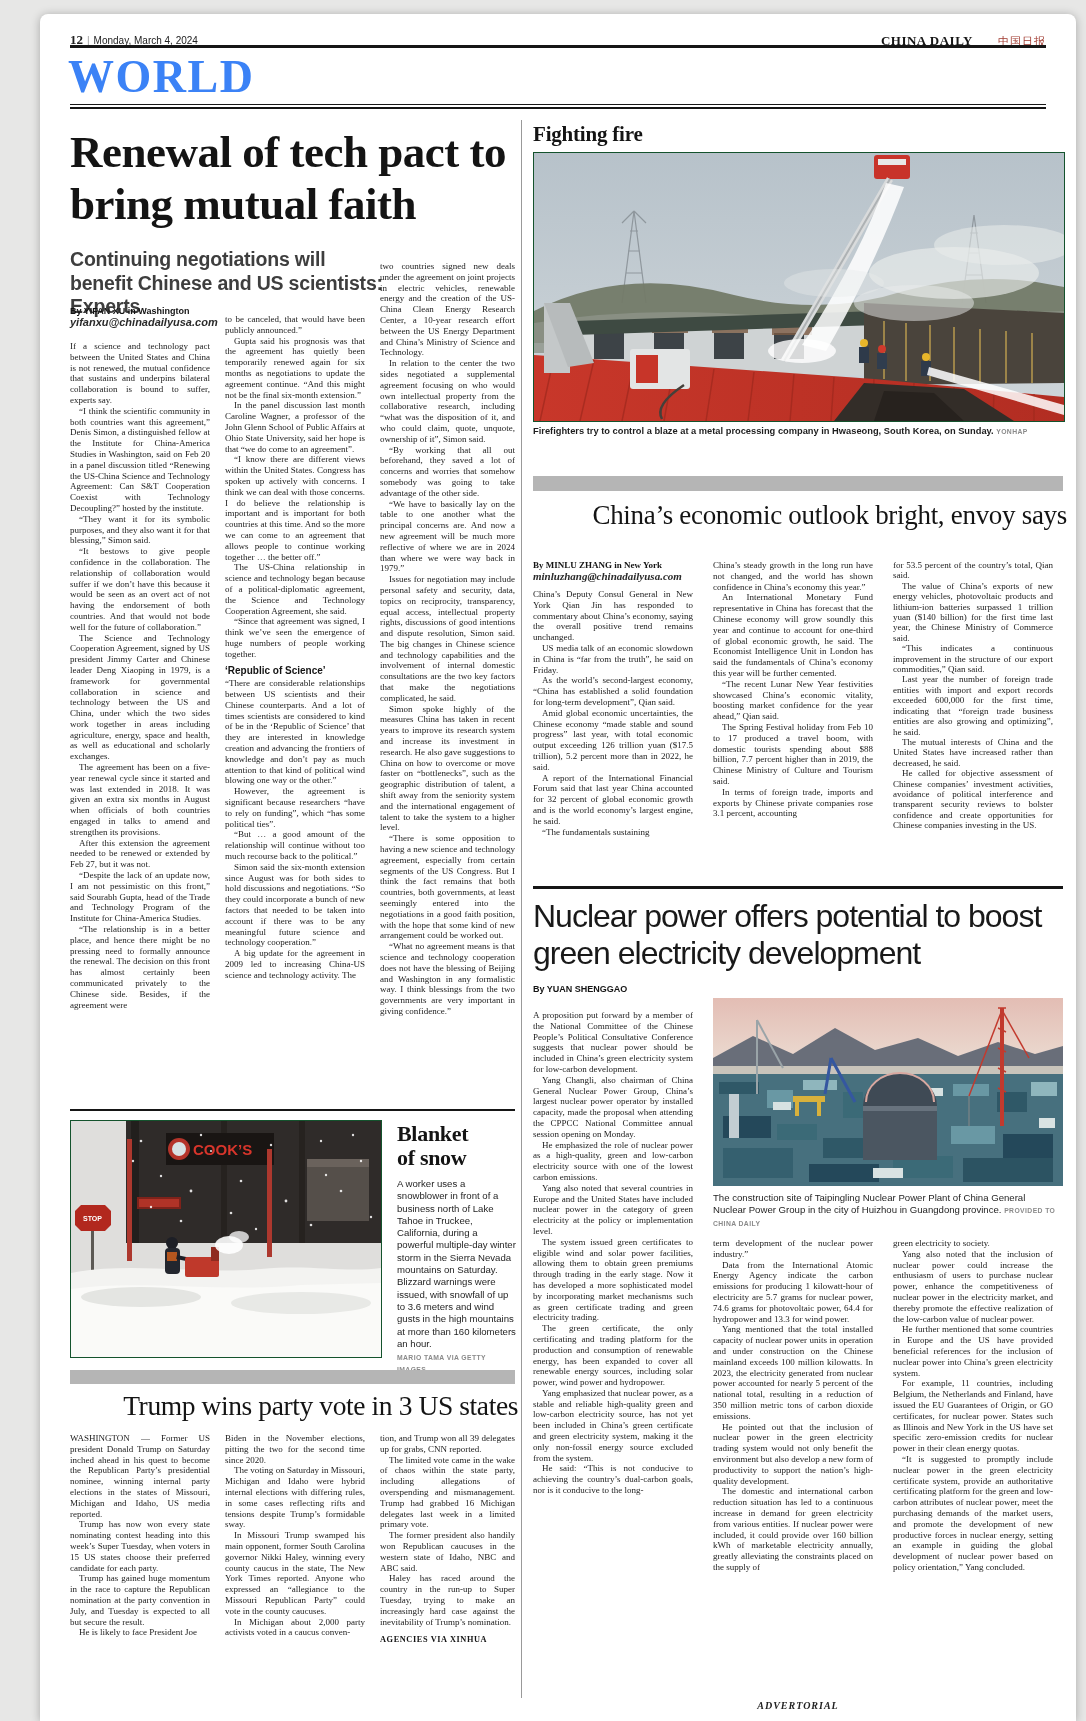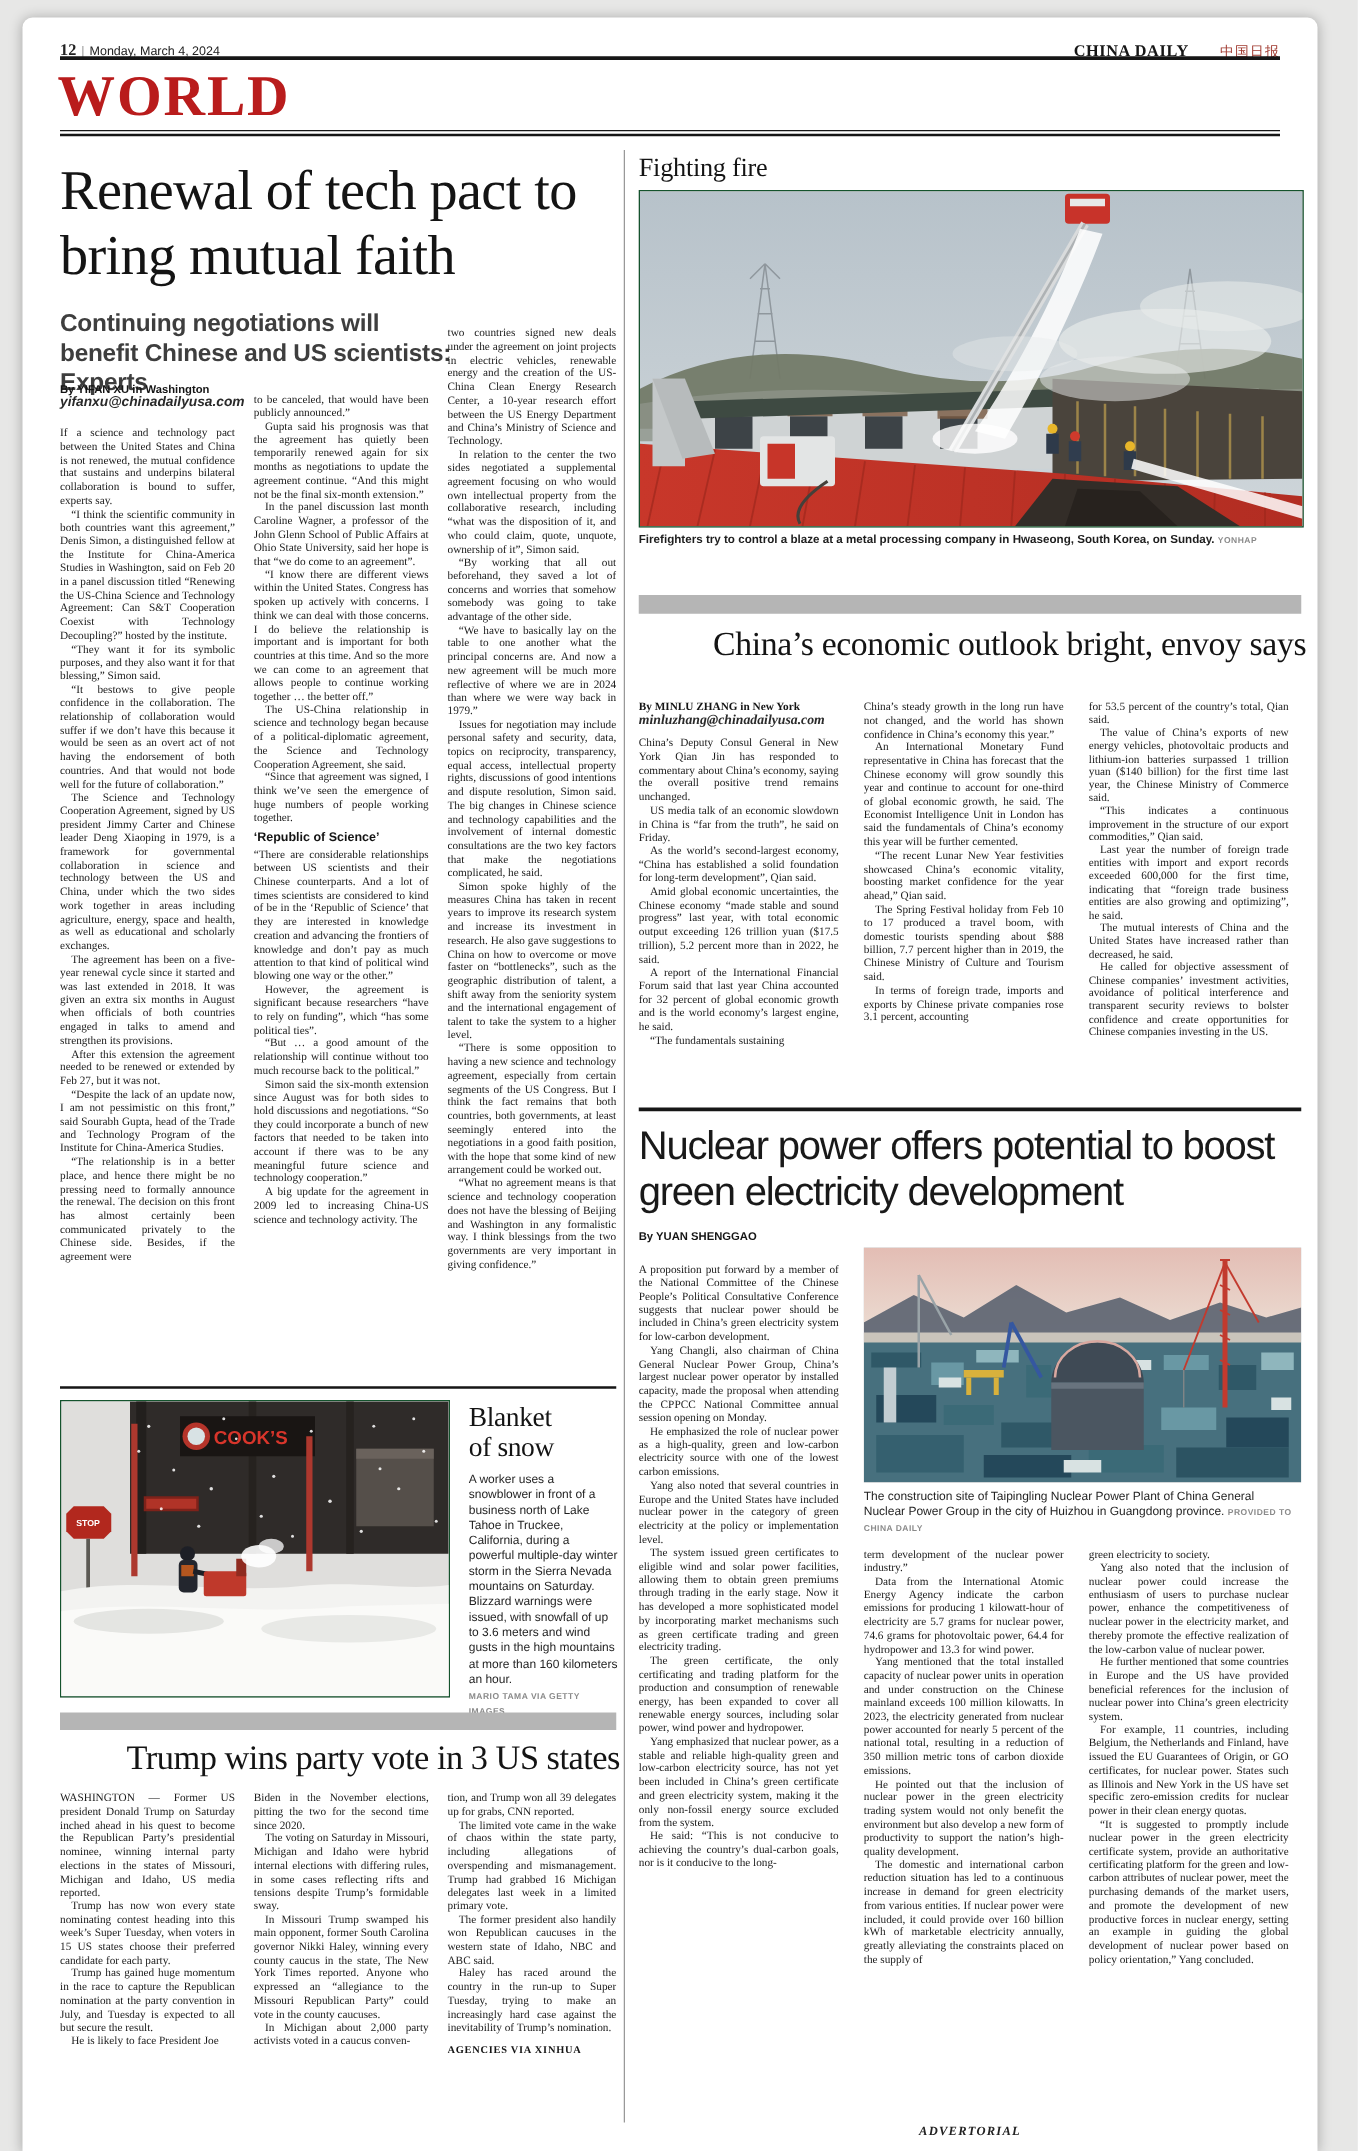--- a/index.html
+++ b/index.html
@@ -1,32 +1,32 @@
 <!DOCTYPE html>
 <html><head>
 <meta charset="utf-8">
 <style>
   html,body{margin:0;padding:0;background:#e7e7e6;font-family:"Liberation Sans",sans-serif;}
   #stage{position:relative;width:1086px;height:1721px;overflow:hidden;background:#e7e7e6;}
-  #page{position:absolute;left:18px;top:14px;width:1036px;height:1707px;background:#ffffff;
+  #page{position:absolute;left:40px;top:14px;width:1036px;height:1707px;background:#ffffff;
         border-radius:8px 8px 0 0;box-shadow:0 1px 10px rgba(0,0,0,.28);}
   .abs{position:absolute;}
   
   .hdr-left{left:30px;top:18px;font-size:10px;color:#222;}
   .hdr-left b{font-size:13px;font-family:"Liberation Serif",serif;}
   .hdr-sep{color:#999;margin:0 4px;}
   .hdr-right{right:30px;top:19px;font-family:"Liberation Serif",serif;font-weight:bold;font-size:13px;color:#161616;letter-spacing:.5px;}
   .hdr-cn{font-weight:normal;color:#a03a30;font-size:11px;margin-left:5px;letter-spacing:1px;padding-left:20px;}
   .rule-top{left:30px;right:30px;top:31px;height:2.5px;background:#161616;}
   .section-title{left:28px;top:36px;font-family:"Liberation Serif",serif;font-weight:bold;
-        font-size:46px;color:#b91c1c;letter-spacing:1.5px;}
+        font-size:46px;color:#3b82f6;letter-spacing:1.5px;}
   .rule-dbl{left:30px;right:30px;top:90px;height:2px;border-top:1.5px solid #161616;border-bottom:2.5px solid #161616;}
   .v-divider{left:481px;top:106px;width:1px;height:1578px;background:#999;}
   
-  .h-serif-bold{font-family:"Liberation Serif",serif;font-weight:normal;color:#141414;}
+  .h-serif-bold{font-family:"Liberation Serif",serif;font-weight:bold;color:#141414;}
   .h-serif{font-family:"Liberation Serif",serif;font-weight:normal;color:#141414;text-align:right;}
   .h-sans{font-family:"Liberation Sans",sans-serif;font-weight:400;color:#191919;}
   .tech-headline{left:30px;top:112px;width:450px;font-size:45px;line-height:52px;letter-spacing:-.5px;}
   .tech-subhead{left:30px;top:234px;width:320px;font-size:19.5px;line-height:23.5px;color:#3e3e3e;font-weight:600;letter-spacing:-.2px;}
   .byline{font-size:9px;font-weight:bold;color:#141414;line-height:11px;}
   .byline-email{font-size:11px;font-style:italic;font-weight:bold;color:#2a2a2a;line-height:10px;}
   
   .body-text{font-family:"Liberation Serif",serif;font-size:9px;line-height:10.8px;
         text-align:justify;color:#1b1b1b;overflow:hidden;}
   .body-text p{margin:0;text-indent:9px;}

